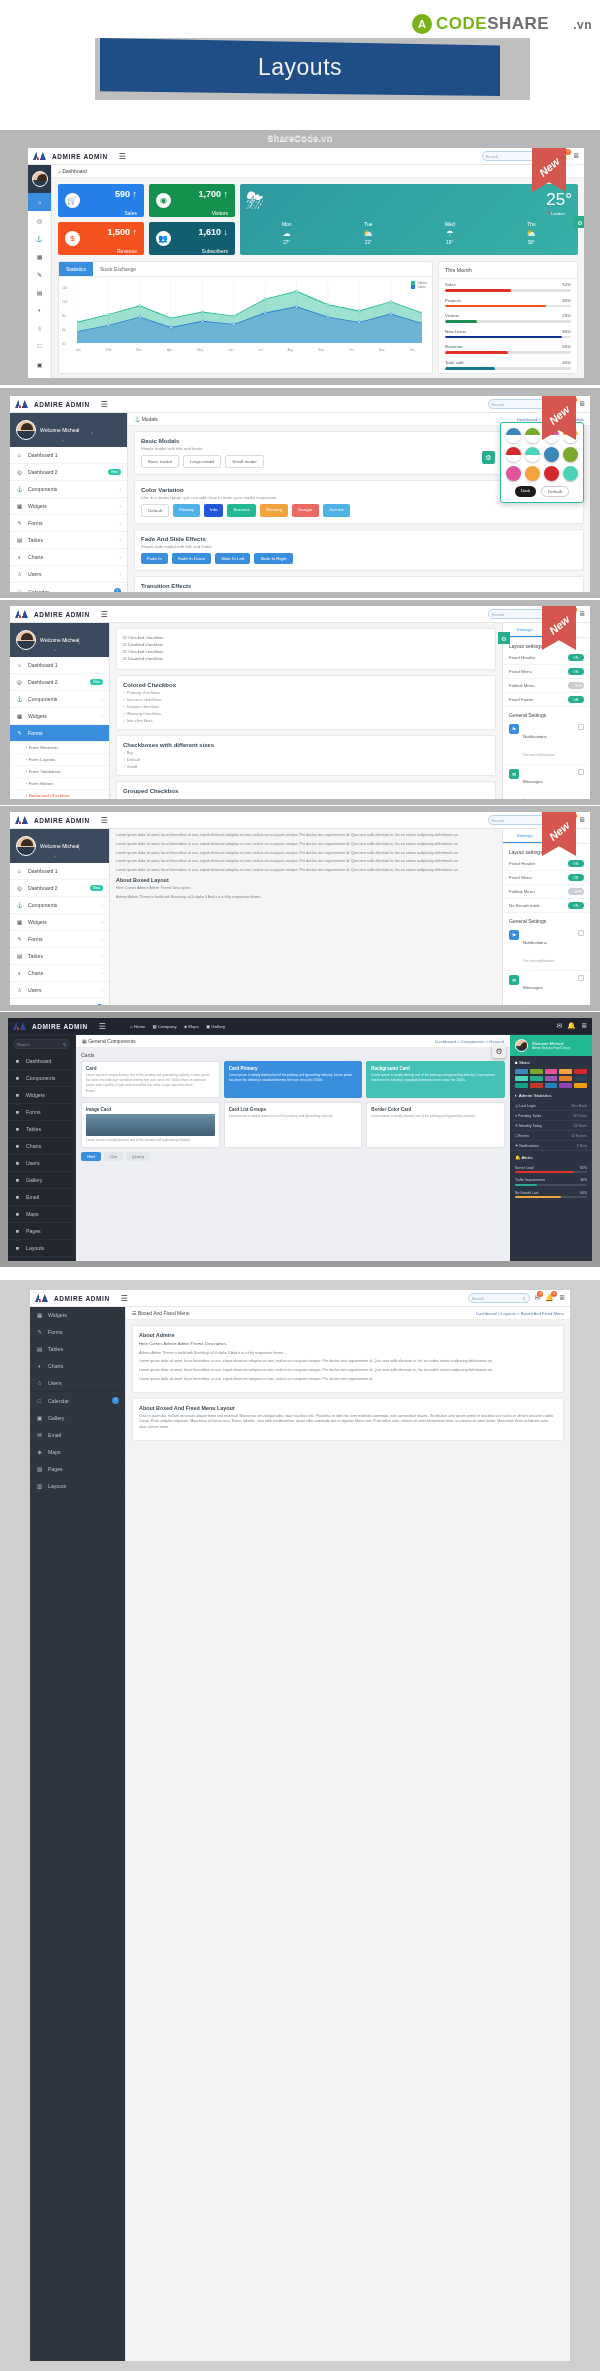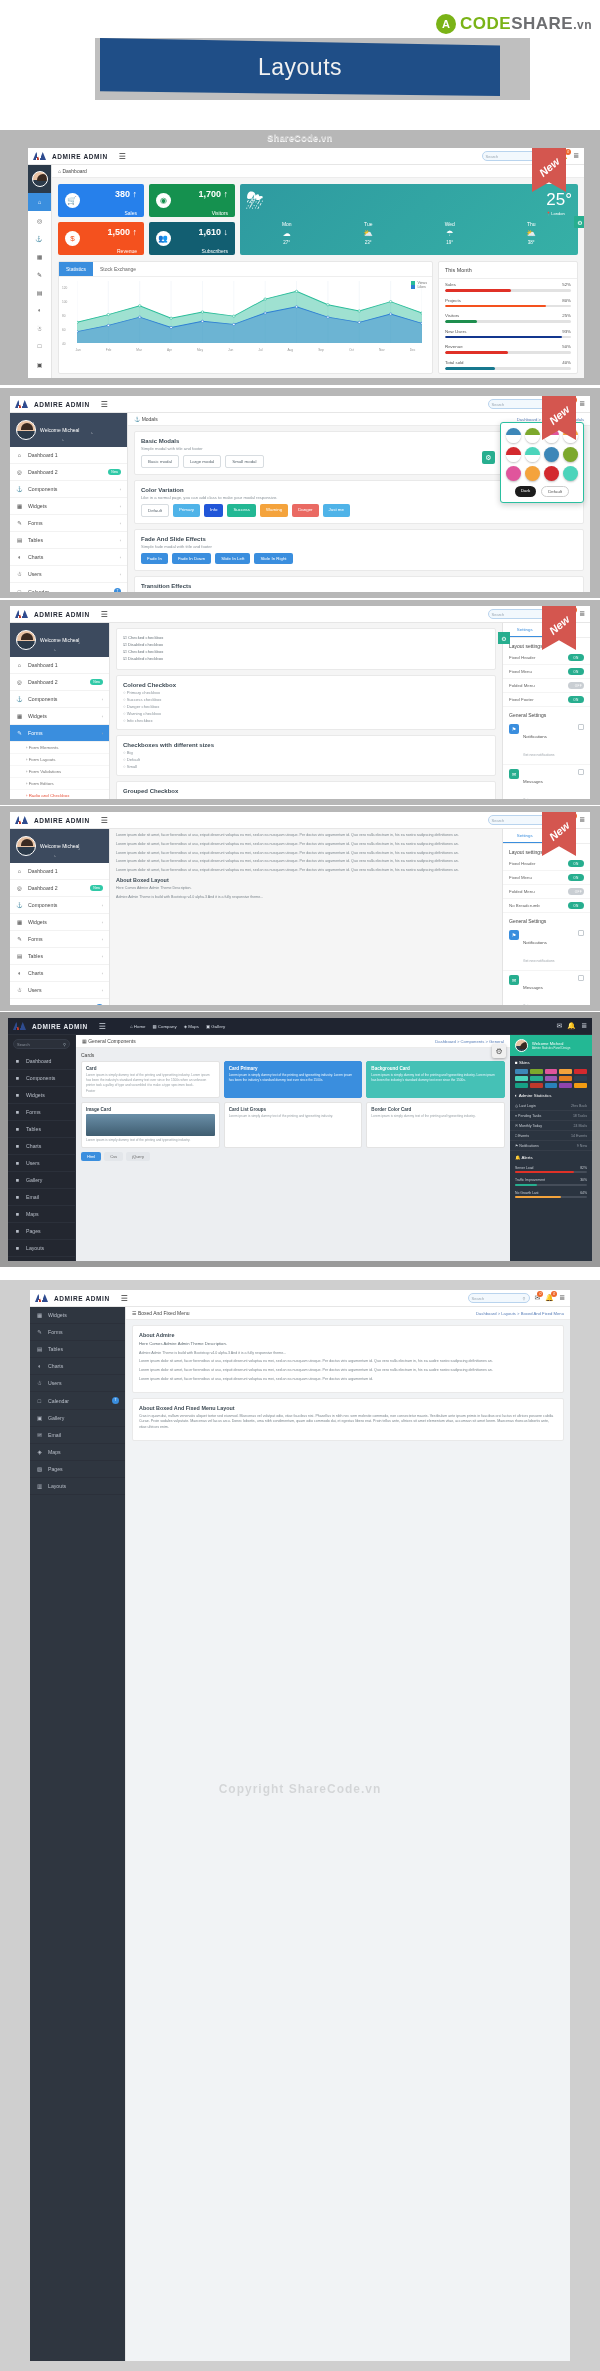--- a/index.html
+++ b/index.html
@@ -11,21 +11,21 @@
   }
 
   
   .title-wrap { position:absolute; left:0; top:0; width:600px; height:120px; }
   .brand-logo { position:absolute; right:8px; top:14px; display:flex; align-items:center; gap:4px; }
   .brand-mark { width:20px; height:20px; border-radius:50%; background:#7ab317;
       display:flex; align-items:center; justify-content:center; color:#fff; font-size:11px; font-weight:bold;}
   .brand-text { font-size:17px; font-weight:bold; letter-spacing:.5px;}
   .brand-share { color:#7ab317; }
   .brand-code { color:#6d6e71; }
-  .brand-vn { color:#6d6e71; font-size:12px; }
+  .brand-vn { color:#6d6e71; font-size:12px;margin-left:24px; }
   .banner-bg { position:absolute; left:95px; top:38px; width:435px; height:62px; background:#bfbfbf; }
   .banner-shape { position:absolute; left:100px; top:38px; width:400px; height:58px;
       background:#1f4e87; clip-path: polygon(0 0, 100% 13%, 100% 100%, 0 92%); }
   .banner-text { position:absolute; left:100px; top:38px; width:400px; height:58px;
       display:flex; align-items:center; justify-content:center;
       color:#f1f1f1; font-size:23px; letter-spacing:.5px; }
 
   
   .shot { position:absolute; left:0; background:#b7b7b7; overflow:hidden; }
   .shot-watermark { position:absolute; top:3px; left:0; width:100%; text-align:center;
@@ -241,21 +241,21 @@
 
     <div style="position:absolute;left:24px;top:17px;right:0;bottom:0;">
       <div class="crumbbar">
         <span class="left"><span>⌂</span> <span>Dashboard</span></span>
       </div>
 
       <div class="cards">
         <div class="card-col">
           <div class="stat" style="background:#2680eb">
             <span class="circ" style="color:#2680eb">🛒</span>
-            <span class="txt"><span class="num"><span>380</span> <span>↑</span></span><br><span class="lbl">Sales</span></span>
+            <span class="txt"><span class="num"><span>590</span> <span>↑</span></span><br><span class="lbl">Sales</span></span>
           </div>
           <div class="stat" style="background:#f4511e">
             <span class="circ" style="color:#f4511e">$</span>
             <span class="txt"><span class="num"><span>1,500</span> <span>↑</span></span><br><span class="lbl">Revenue</span></span>
           </div>
         </div>
         <div class="card-col">
           <div class="stat" style="background:#15914f">
             <span class="circ" style="color:#15914f">◉</span>
             <span class="txt"><span class="num"><span>1,700</span> <span>↑</span></span><br><span class="lbl">Visitors</span></span>
@@ -1177,14 +1177,13 @@
             <p>Lorem ipsum dolor sit amet, facer forensibus ut usu, eripuit deserunt voluptua eu mei, sed an ea nusquam utroque. Per doctus viris argumentum id. Quo vero nulla electram in, his ea audire nostro sadipscing definitiones an.</p>
             <p>Lorem ipsum dolor sit amet, facer forensibus ut usu, eripuit deserunt voluptua eu mei, sed an ea nusquam utroque. Per doctus viris argumentum id.</p>
           </div>
       </div>
       <div class="pane doc-text">
         <h4>About Boxed And Fixed Menu Layout</h4>
         <p>Cras in quam dui, nullam venenatis aliquet tortor sed eiusmod. Maecenas vel volutpat odio, vitae faucibus nisi. Phasellus in nibh nec sem molestie commodo, non consectetur mauris. Vestibulum ante ipsum primis in faucibus orci luctus et ultrices posuere cubilia Curae. Proin sodales vulputate. Maecenas vel lacus arcu. Donec lobortis, urna nibh condimentum, quam odio commodo dui, et egestas libero erat. Proin tellus ante, ultrices sit amet elementum vitae, accumsan sit amet lorem. Maecenas rhoncus lobortis ante, vitae ultrices enim.</p>
       </div>
     </div>
   </div>
-  <div class="wm-diag">Copyright ShareCode.vn</div>
 </div>
 
 </body></html>

